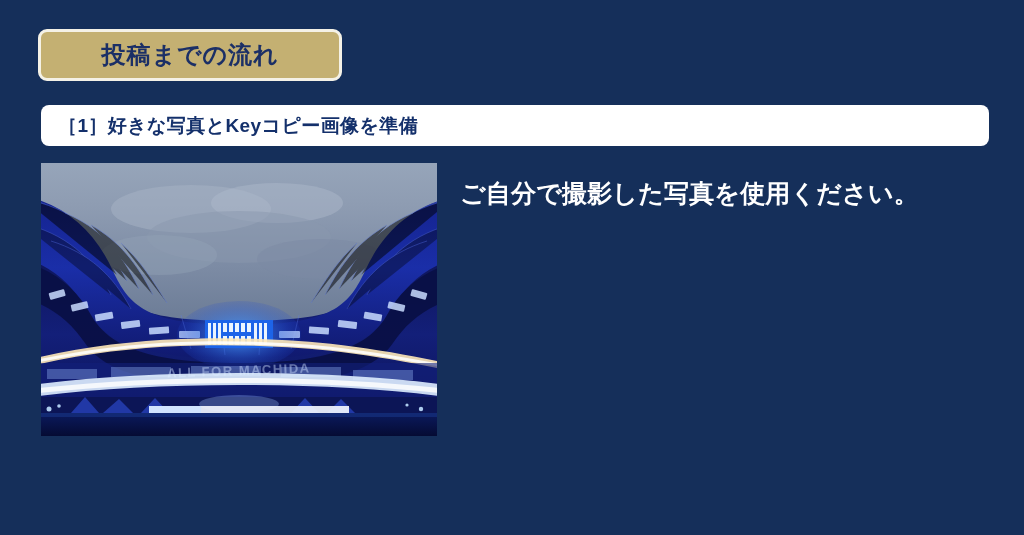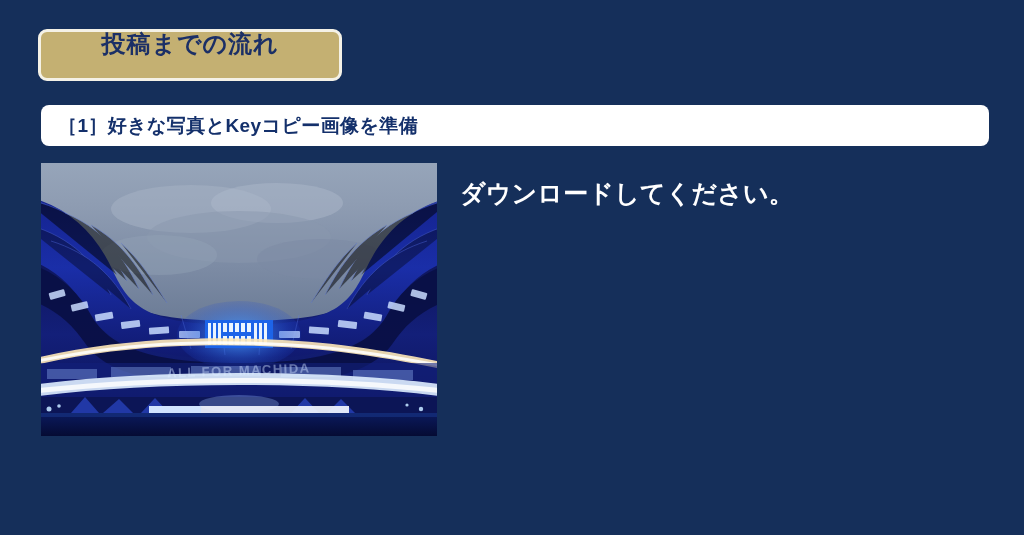--- a/index.html
+++ b/index.html
@@ -23,21 +23,21 @@
     position: absolute;
     left: 38px;
     top: 29px;
     width: 304px;
     height: 52px;
     box-sizing: border-box;
     background: #c4b072;
     border: 3px solid #f4f1e6;
     border-radius: 9px;
     display: flex;
-    align-items: flex-start;
+    align-items: center;
     justify-content: center;
   }
   .section-badge-label {
     color: #1b2f66;
     font-size: 24px;
     font-weight: 700;
     letter-spacing: 1px;
     line-height: 1;
     white-space: nowrap;
   }
@@ -276,16 +276,16 @@
           <circle cx="380" cy="246" r="2.2"></circle>
           <circle cx="366" cy="242" r="1.6"></circle>
         </g>
 
         <rect x="0" y="0" width="396" height="273" fill="none"></rect>
       </g>
     </svg>
   </div>
 
   <div class="description">
-    <div class="description-line">ダウンロードしてください。</div>
+    <div class="description-line">ご自分で撮影した写真を使用ください。</div>
   </div>
 
 </div>
 
 </body></html>

